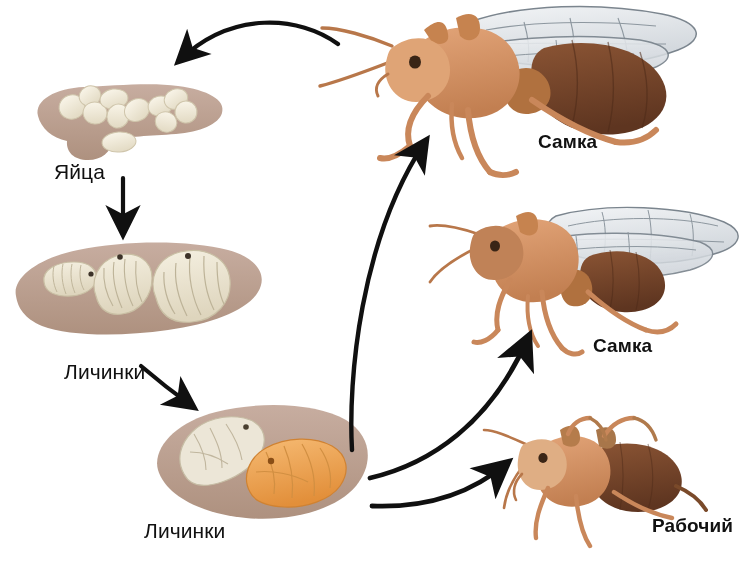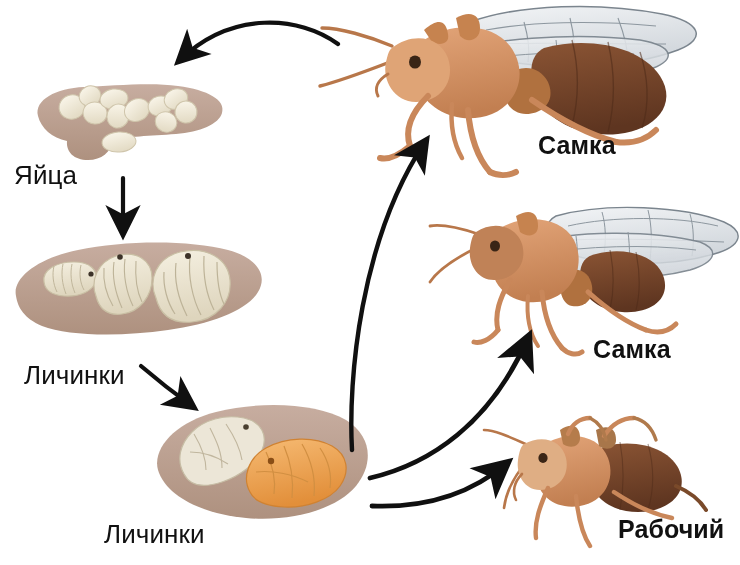--- a/index.html
+++ b/index.html
@@ -12,28 +12,28 @@
     position:relative;
   }
   #stage{position:absolute;left:0;top:0;width:740px;height:565px;}
   svg.layer{position:absolute;left:0;top:0;width:740px;height:565px;overflow:visible;}
   .lbl{
     position:absolute;
     color:#111111;
     white-space:nowrap;
     letter-spacing:.1px;
   }
-  .lbl-left{font-size:26px;font-weight:400;}
-  .lbl-right{font-size:25px;font-weight:700;}
+  .lbl-left{font-size:21px;font-weight:400;margin-left:40px;}
+  .lbl-right{font-size:19px;font-weight:700;}
   #lbl-eggs{left:14px;top:160px;}
   #lbl-larvae{left:24px;top:360px;}
   #lbl-pupae{left:104px;top:519px;}
   #lbl-female{left:538px;top:131px;}
   #lbl-male{left:593px;top:335px;}
-  #lbl-worker{left:618px;top:515px;}
+  #lbl-worker{left:652px;top:515px;}
 </style>
 </head>
 <body>
 
 <div id="stage">
 
   <svg class="layer" viewBox="0 0 740 565">
     <defs>
       <linearGradient id="gNest" x1="0" y1="0" x2="0" y2="1">
         <stop offset="0" stop-color="#c7ada0"></stop>

